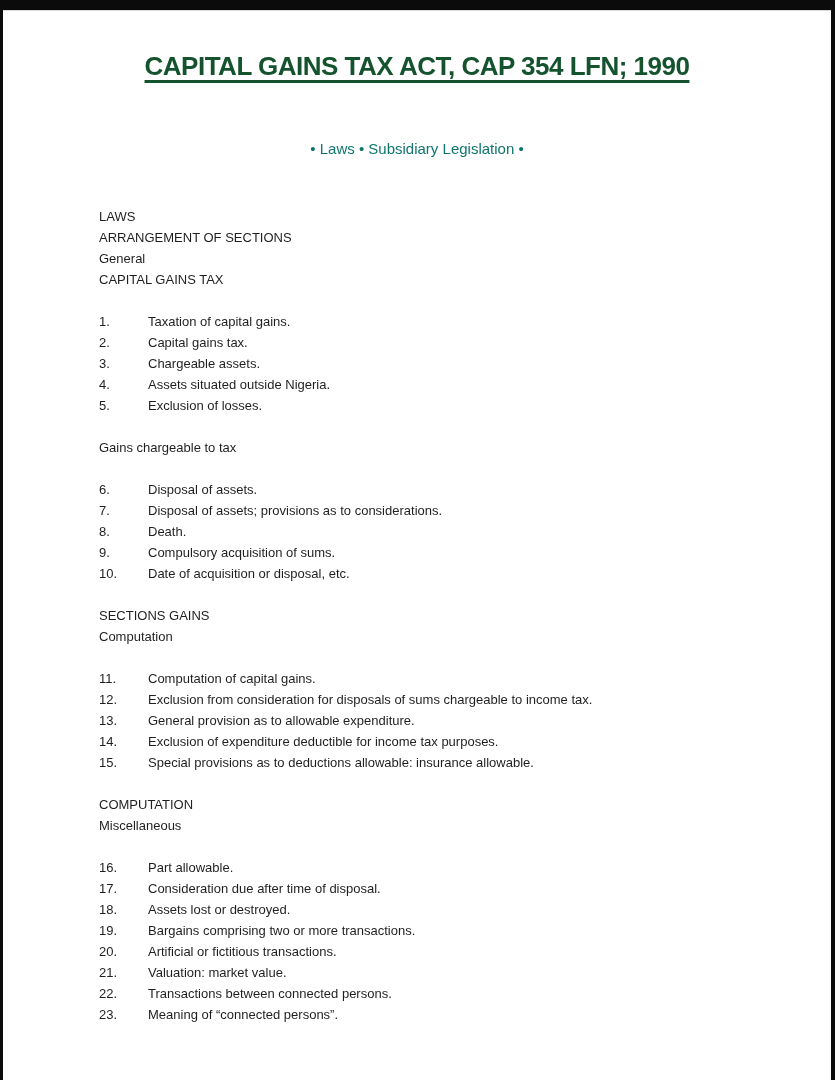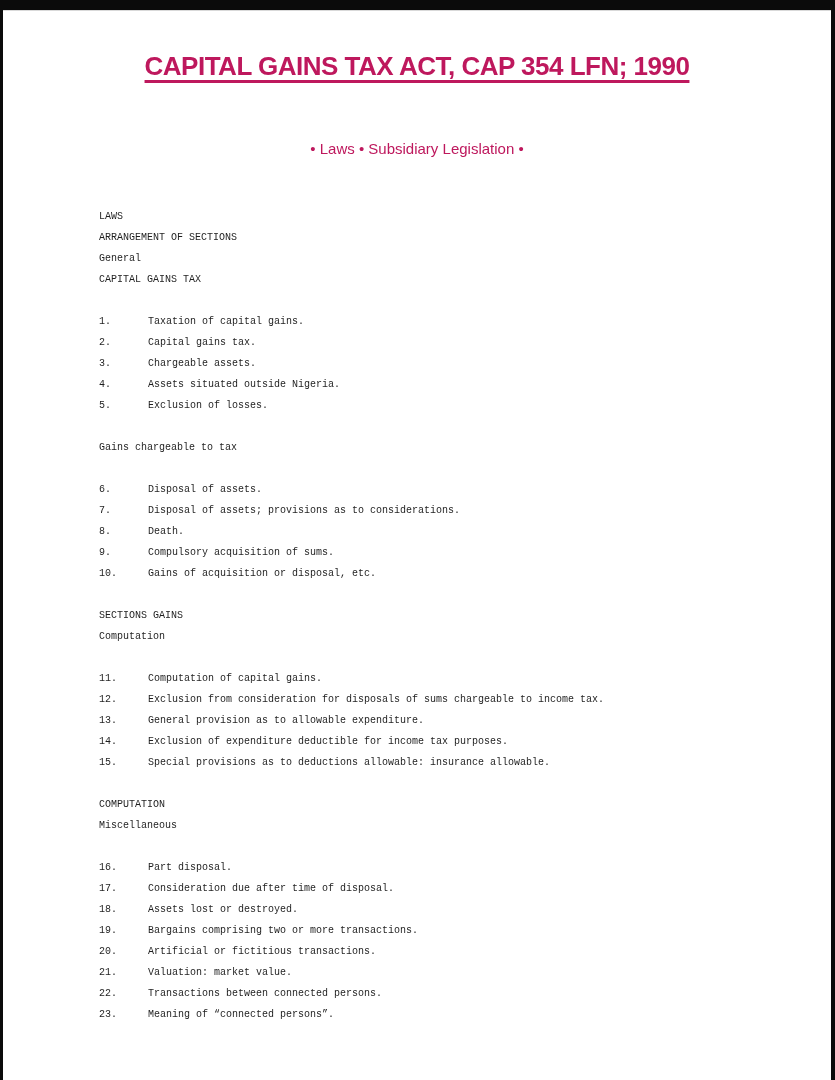--- a/index.html
+++ b/index.html
@@ -27,43 +27,42 @@
     border-bottom: 1px solid #d9d9d9;
   }
 
   .doc-title {
     margin-top: 40px;
     text-align: center;
     font-size: 26px;
     line-height: 30px;
     font-weight: bold;
     letter-spacing: -0.5px;
-    color: #be185d;
+    color: #14532d;
   }
   .doc-title .underlined {
     text-decoration: underline;
     text-decoration-thickness: 2.5px;
     text-underline-offset: 5px;
   }
 
   .doc-subtitle {
     margin-top: 57px;
     text-align: center;
     font-size: 15px;
     line-height: 21px;
-    color: #be185d;
+    color: #0f766e;
   }
 
   .doc-body {
     margin-top: 47px;
     margin-left: 96px;
     margin-right: 40px;
-    font-size: 10px;
+    font-size: 13px;
     line-height: 21px;
-    font-family: Liberation Mono, monospace;
   }
 
   .block { margin-bottom: 21px; }
   .block:last-child { margin-bottom: 16px; }
 
   .hline { line-height: 21px; white-space: pre; }
 
   .item { display: flex; line-height: 21px; }
   .item .num { width: 49px; flex: 0 0 49px; }
   .item .txt { flex: 1; }
@@ -124,21 +123,21 @@
         <div class="item">
           <span class="num">8.</span>
           <span class="txt">Death.</span>
         </div>
         <div class="item">
           <span class="num">9.</span>
           <span class="txt">Compulsory acquisition of sums.</span>
         </div>
         <div class="item">
           <span class="num">10.</span>
-          <span class="txt">Gains of acquisition or disposal, etc.</span>
+          <span class="txt">Date of acquisition or disposal, etc.</span>
         </div>
       </div>
       <div class="block">
         <div class="hline">SECTIONS GAINS</div>
         <div class="hline">Computation</div>
       </div>
       <div class="block">
         <div class="item">
           <span class="num">11.</span>
           <span class="txt">Computation of capital gains.</span>
@@ -160,21 +159,21 @@
           <span class="txt">Special provisions as to deductions allowable: insurance allowable.</span>
         </div>
       </div>
       <div class="block">
         <div class="hline">COMPUTATION</div>
         <div class="hline">Miscellaneous</div>
       </div>
       <div class="block">
         <div class="item">
           <span class="num">16.</span>
-          <span class="txt">Part disposal.</span>
+          <span class="txt">Part allowable.</span>
         </div>
         <div class="item">
           <span class="num">17.</span>
           <span class="txt">Consideration due after time of disposal.</span>
         </div>
         <div class="item">
           <span class="num">18.</span>
           <span class="txt">Assets lost or destroyed.</span>
         </div>
         <div class="item">

